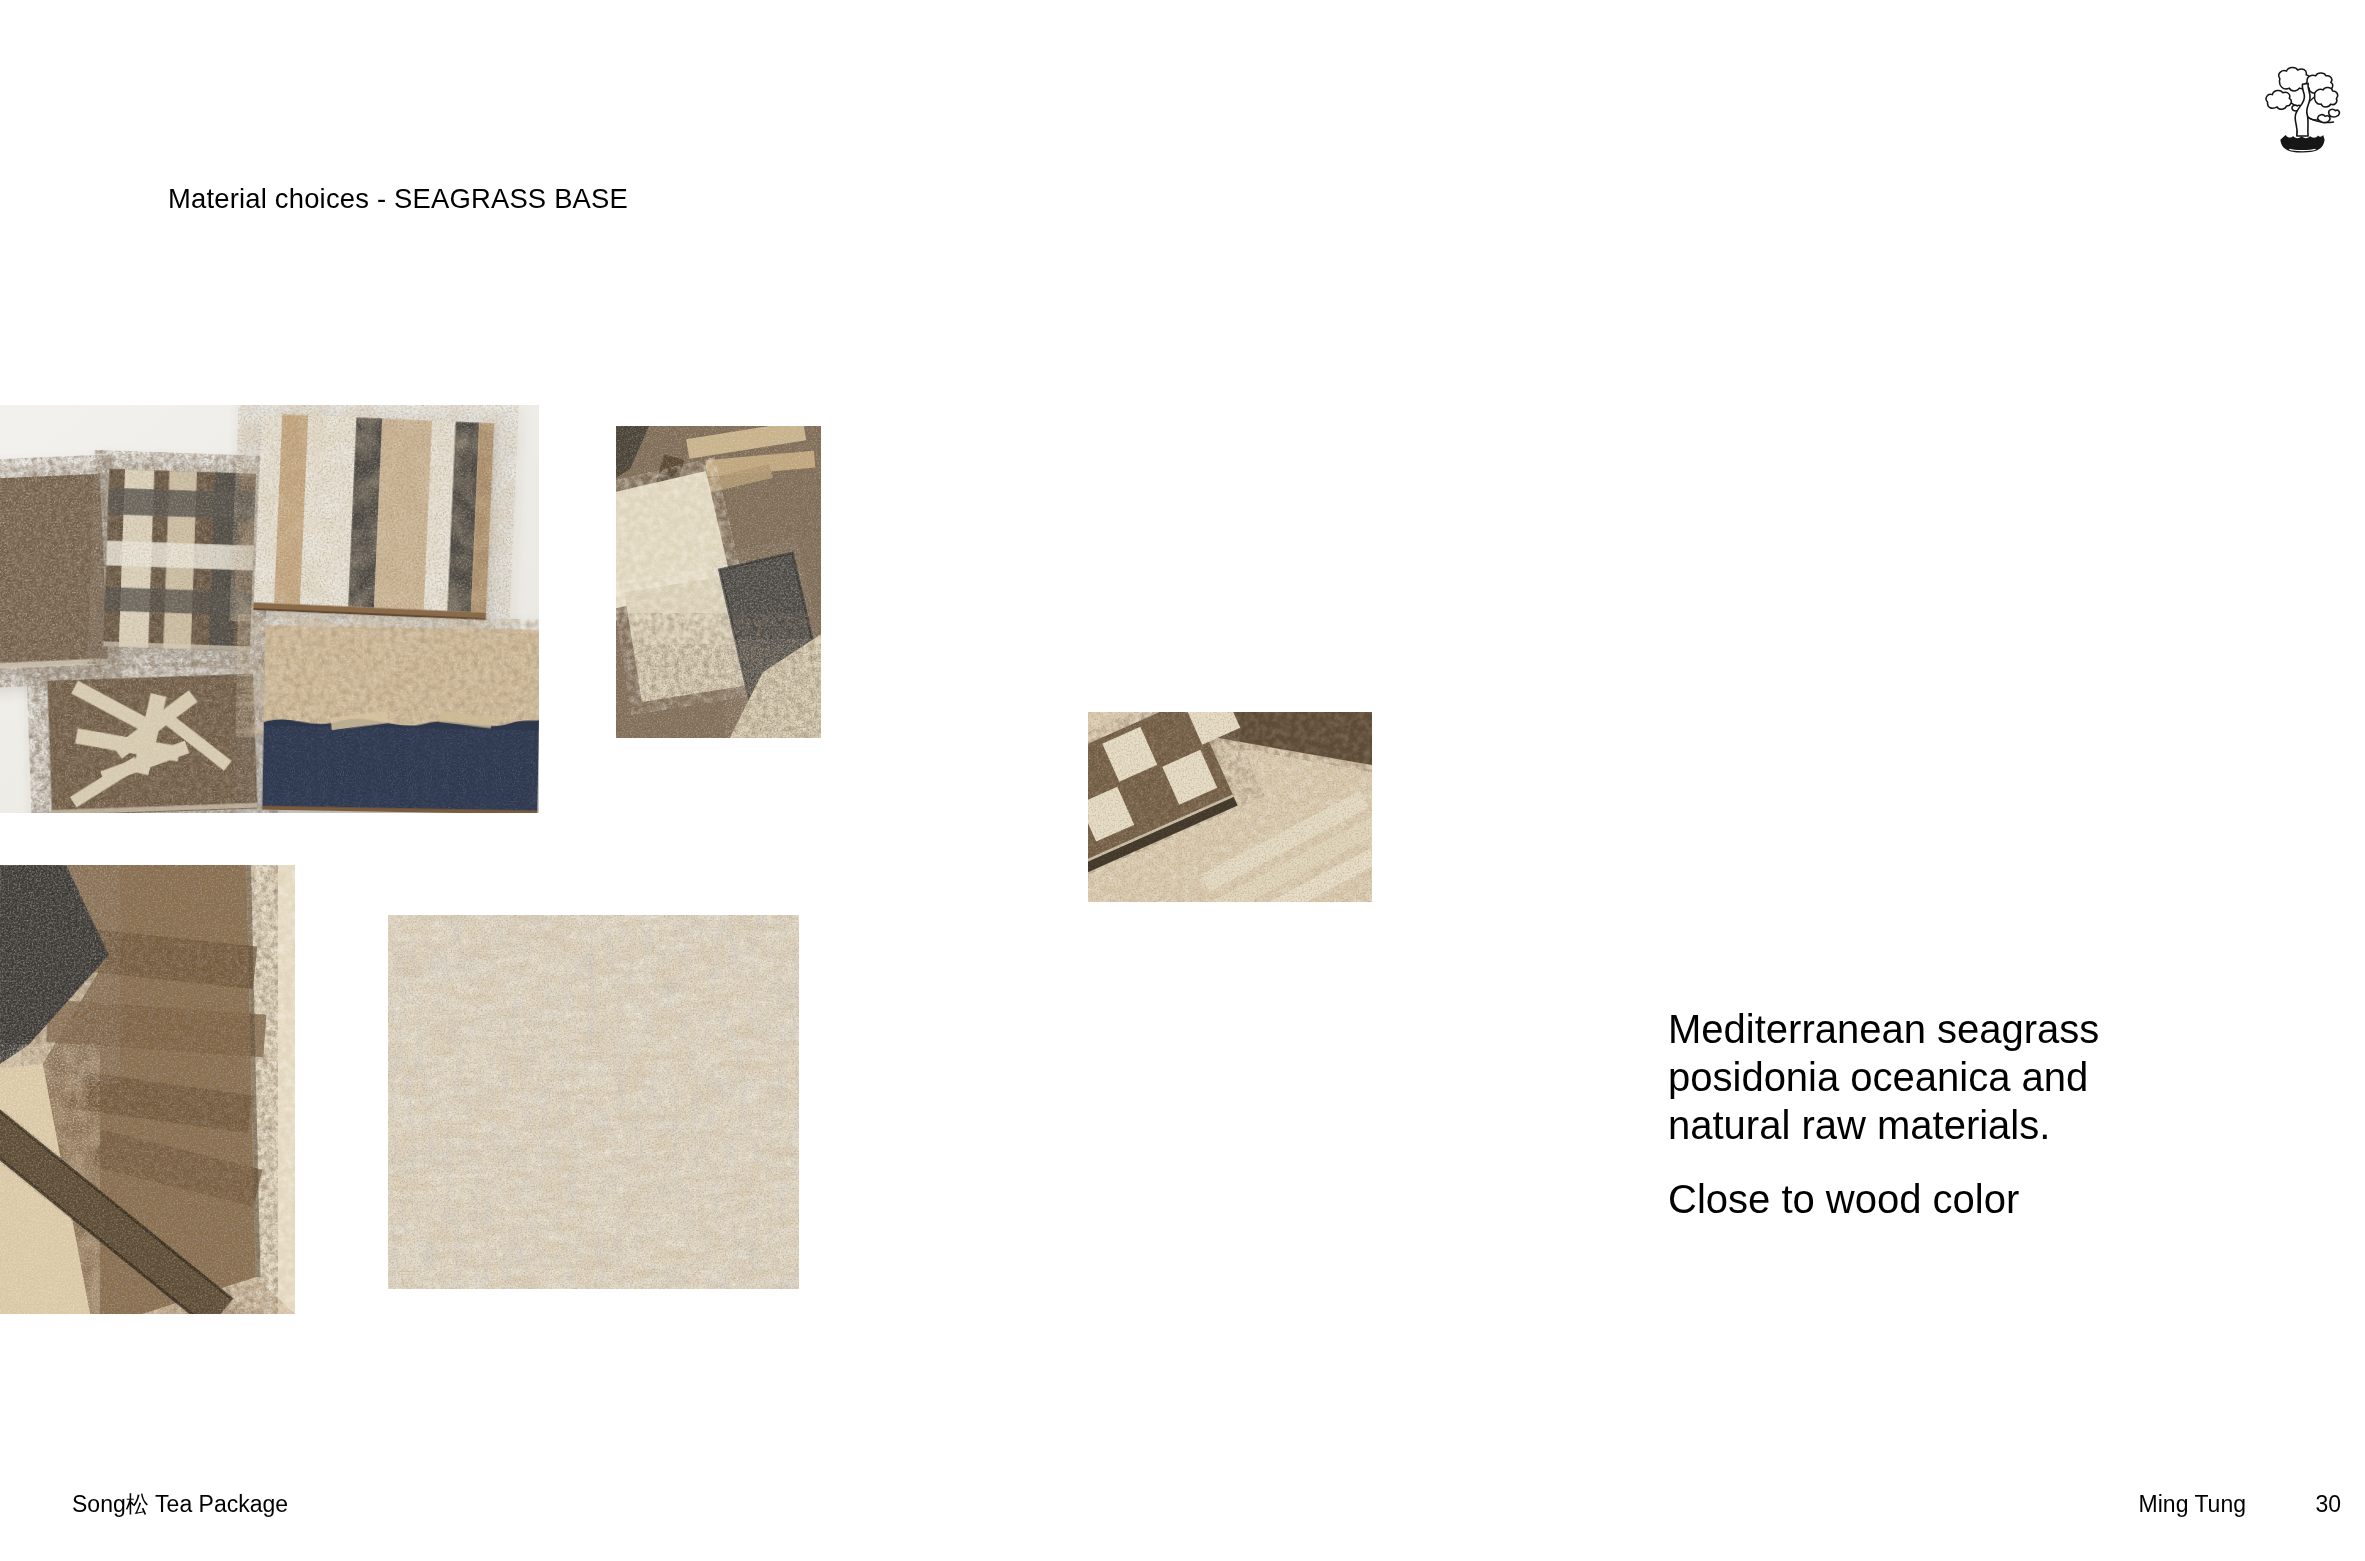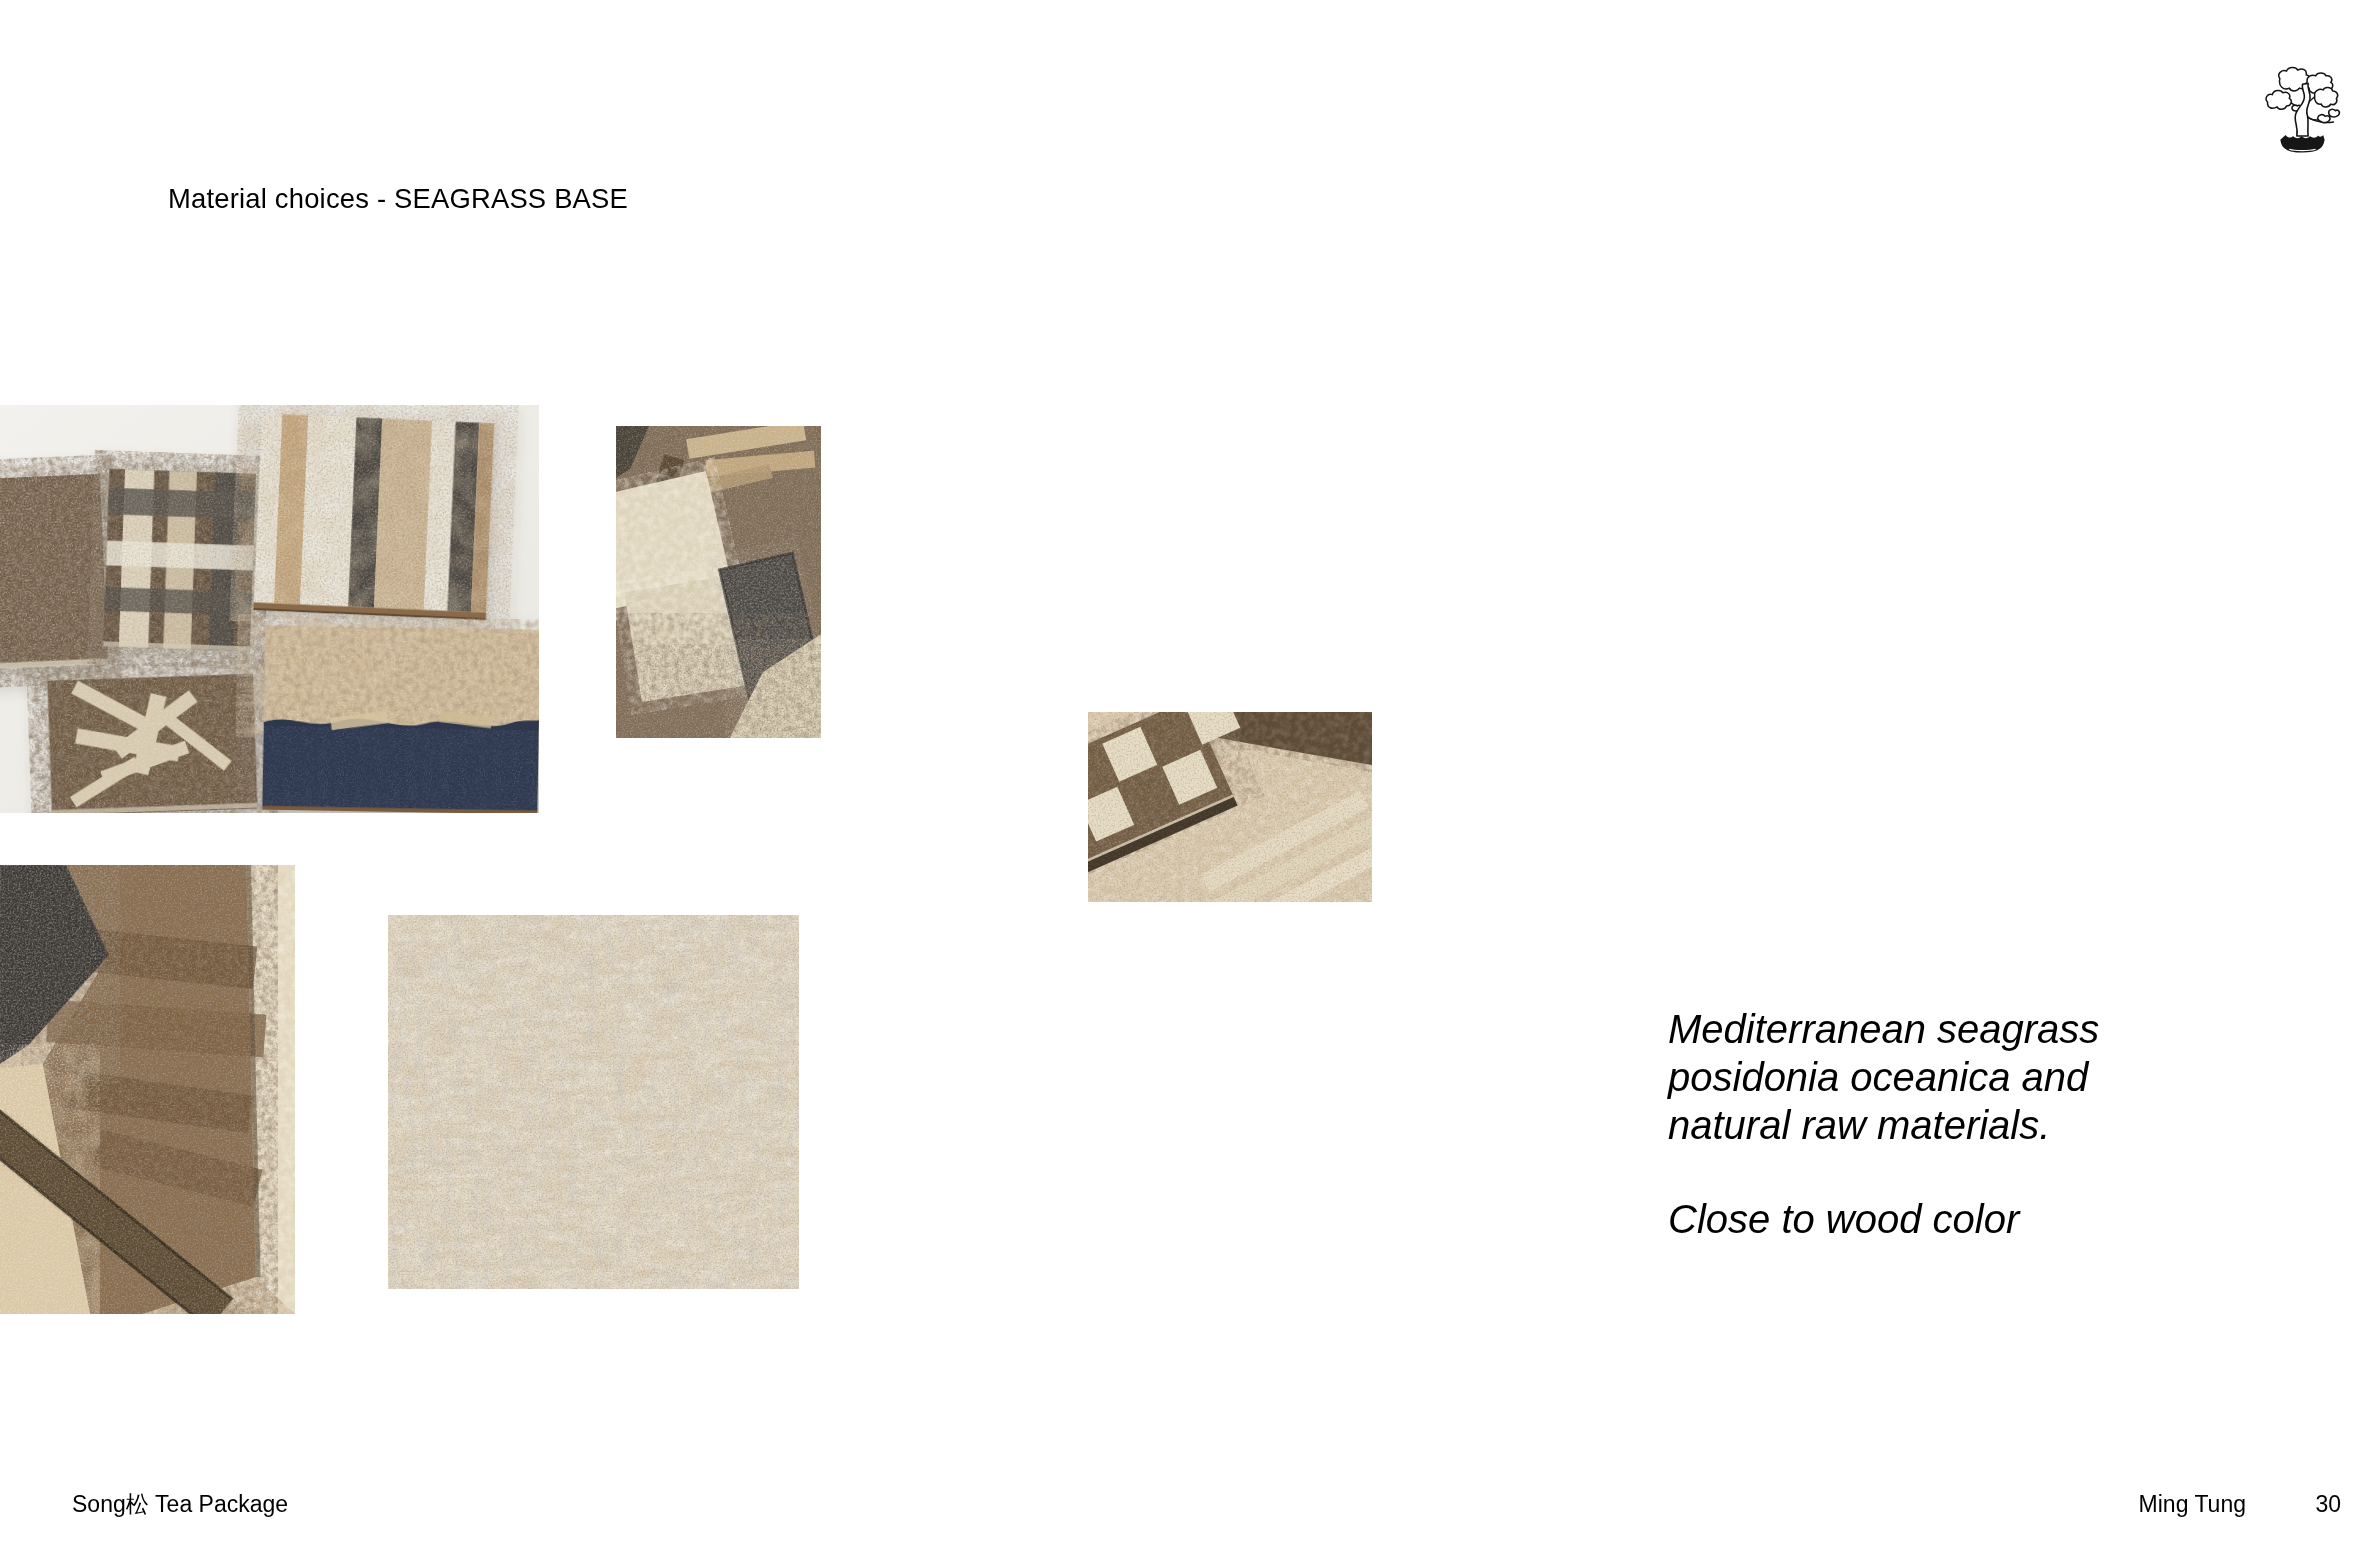--- a/index.html
+++ b/index.html
@@ -7,23 +7,23 @@
   .slide{position:relative;width:2413px;height:1561px;background:#ffffff;overflow:hidden;}
   .title{position:absolute;left:168px;top:182px;font-size:27.4px;line-height:33px;letter-spacing:0.2px;white-space:nowrap;}
   .logo{position:absolute;left:2262px;top:65px;width:80px;height:88px;}
   .photo{position:absolute;}
   #photo1{left:0;top:405px;width:539px;height:408px;}
   #photo2{left:616px;top:426px;width:205px;height:312px;}
   #photo3{left:1088px;top:712px;width:284px;height:190px;}
   #photo4{left:0;top:865px;width:295px;height:449px;}
   #photo5{left:388px;top:915px;width:411px;height:374px;}
   .photo svg, .logo svg{display:block;width:100%;height:100%;}
-  .desc{position:absolute;left:1668px;top:1005px;width:615px;font-size:40px;line-height:48px;letter-spacing:0;font-style:italic;}
+  .desc{position:absolute;left:1668px;top:1005px;width:615px;font-size:40px;line-height:48px;letter-spacing:0;}
   .desc .line{white-space:nowrap;}
-  .desc .note{margin-top:46px;white-space:nowrap;}
+  .desc .note{margin-top:26px;white-space:nowrap;}
   .footer-left{position:absolute;left:72px;top:1491px;font-size:23px;line-height:27.4px;white-space:nowrap;}
   .footer-author{position:absolute;right:167px;top:1491px;font-size:23px;line-height:27.4px;white-space:nowrap;text-align:right;}
   .footer-page{position:absolute;right:72px;top:1491px;font-size:23px;line-height:27.4px;white-space:nowrap;}
 </style>
 </head>
 <body>
 
 <svg width="0" height="0" style="position:absolute" aria-hidden="true">
   <defs>
     <linearGradient id="bgGrad" x1="0" y1="0" x2="1" y2="1">

